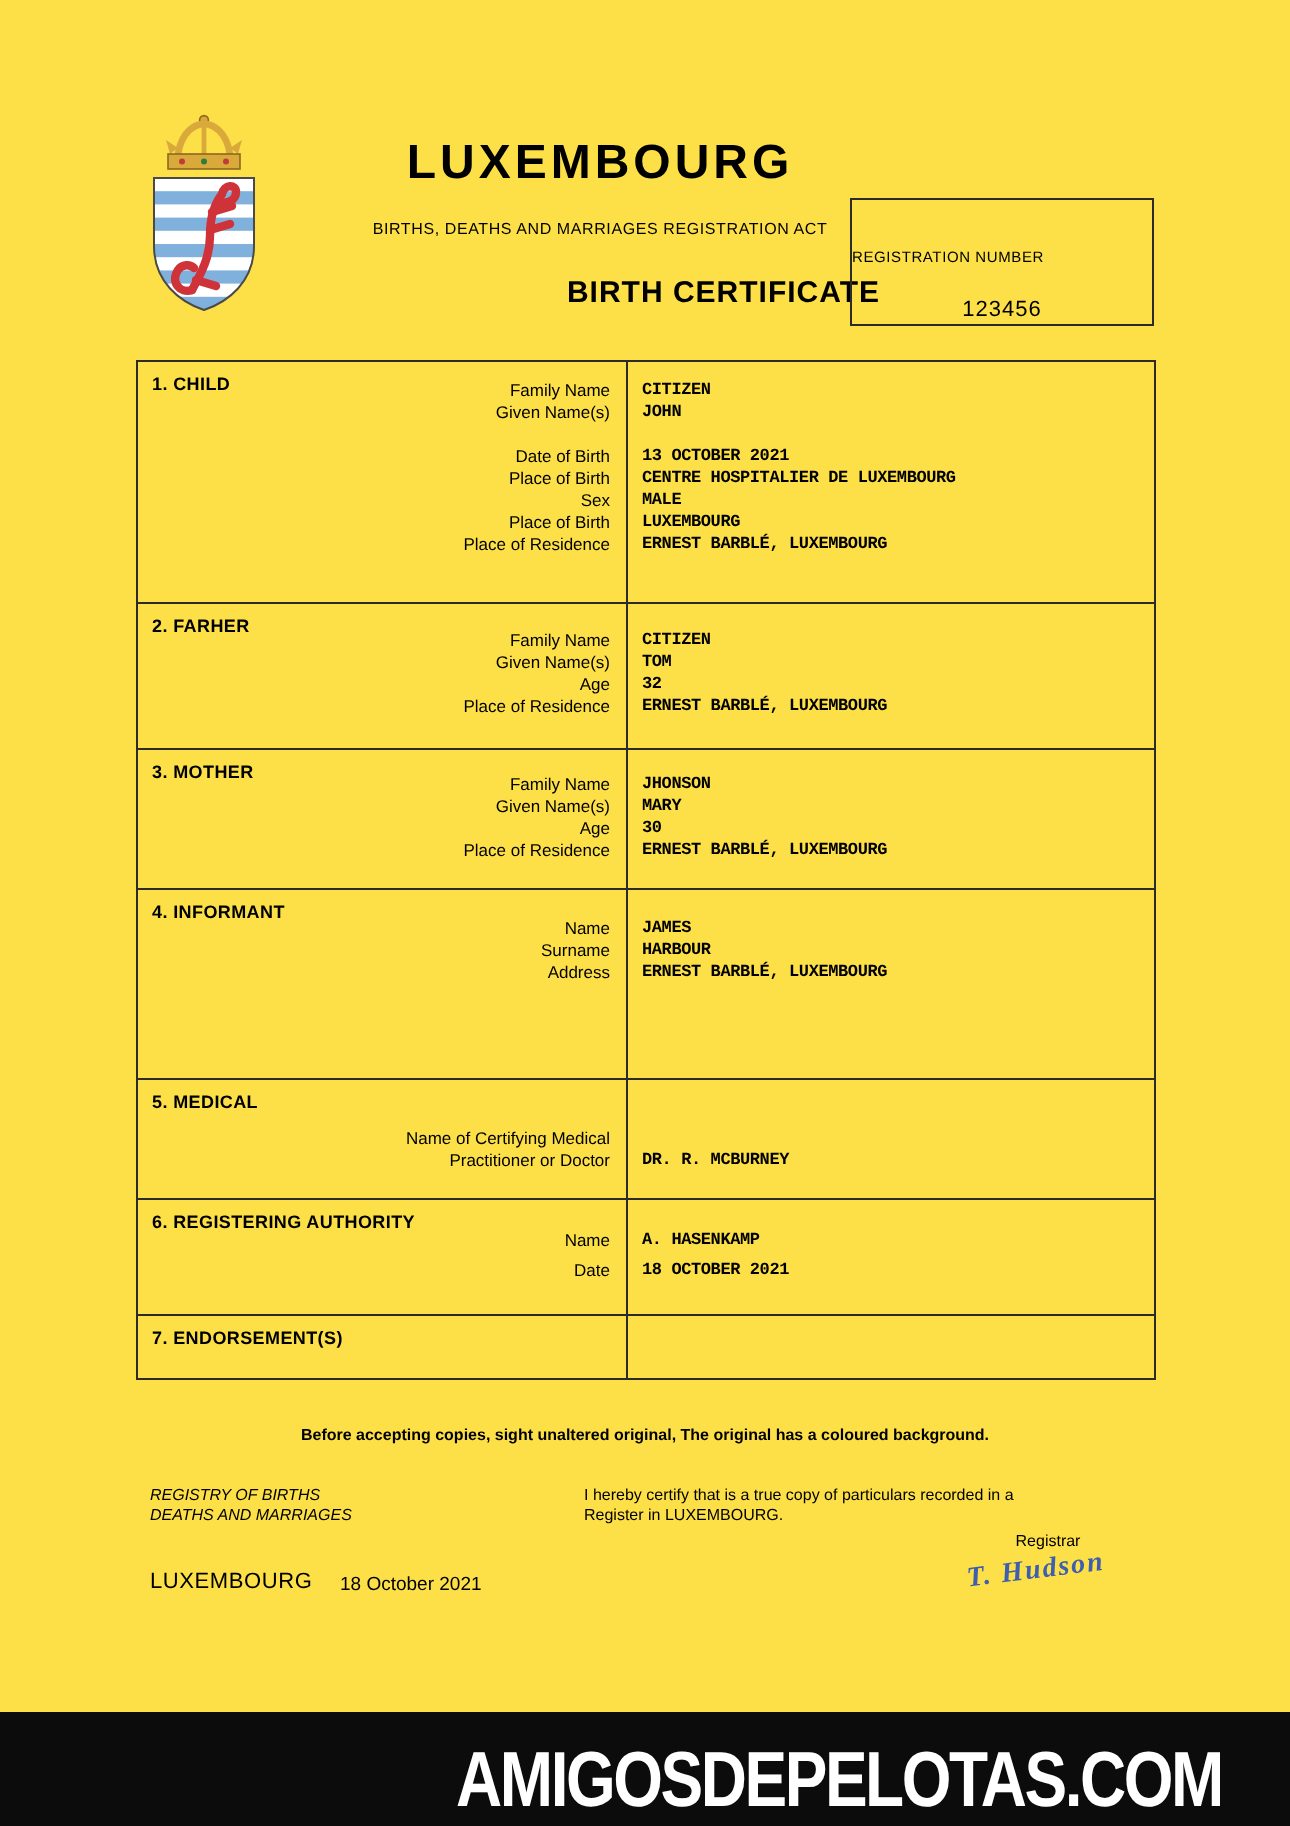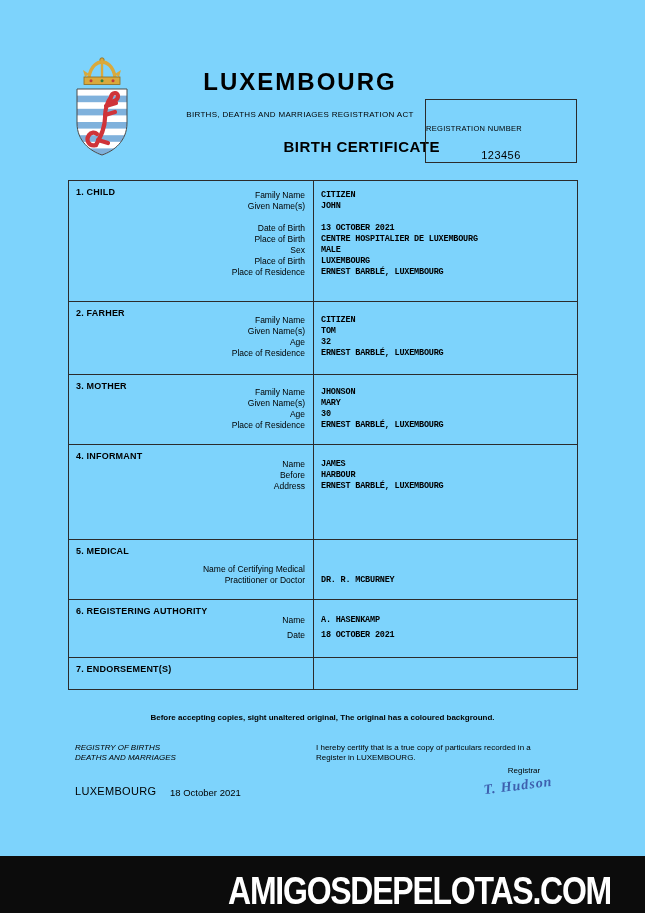--- a/index.html
+++ b/index.html
@@ -1,18 +1,18 @@
 <!DOCTYPE html>
 <html><head>
 <meta charset="utf-8">
 <style>
   * { margin:0; padding:0; box-sizing:border-box; }
   html,body { background:#ffffff; }
   body { font-family:"Liberation Sans", sans-serif; color:#000; }
-  .page { position:relative; width:645px; height:913px; background:#7dd3fc; overflow:hidden; margin:0 auto; }
+  .page { position:relative; width:645px; height:913px; background:#fde047; overflow:hidden; margin:0 auto; }
   .abs { position:absolute; }
 
   
   .coat { left:70px; top:55px; }
   .hdr-title { left:160px; top:68px; width:280px; text-align:center; font-size:24px; font-weight:bold; letter-spacing:2px; }
   .hdr-act { left:130px; top:110px; width:340px; text-align:center; font-size:8px; letter-spacing:0.3px; }
   .hdr-cert { left:160px; top:138px; width:280px; text-align:right; font-size:15px; font-weight:bold; letter-spacing:0.5px; }
   .regbox { left:425px; top:99px; width:152px; height:64px; border:1px solid #2b2b2b; }
   .regbox .rlbl { margin-top:24px; text-align:left; font-size:7.5px; letter-spacing:0.3px; }
   .regbox .rnum { margin-top:16px; text-align:center; font-size:11px; letter-spacing:0.5px; }
@@ -33,21 +33,21 @@
   .sec2 { height:73px; }  .sec2 .rows { top:13px; }
   .sec3 { height:70px; }  .sec3 .rows { top:12px; }
   .sec4 { height:95px; }  .sec4 .rows { top:14px; }
   .sec5 { height:60px; }  .sec5 .rows { top:24px; }
   .sec6 { height:58px; }  .sec6 .rows { top:15px; } .sec6 .row { margin-bottom:4px; }
   .sec7 { height:34px; }
 
   
   .notice { left:40px; top:713px; width:565px; text-align:center; font-size:8px; font-weight:bold; }
   .registry { left:75px; top:743px; font-size:8px; line-height:10px; white-space:pre-line;font-style:italic; }
-  .certify { left:316px; top:743px; width:255px; font-size:8px; line-height:10px; white-space:pre-line; }
+  .certify { left:292px; top:743px; width:255px; font-size:8px; line-height:10px; white-space:pre-line; }
   .registrar { left:469px; top:766px; width:110px; text-align:center; font-size:8px; }
   .signature { left:458px; top:778px; width:120px; text-align:center; transform:rotate(-7deg); color:#3d5fae; font-family:"Liberation Serif", serif; font-style:italic; font-weight:bold; font-size:14px; letter-spacing:1px; }
   .place { left:75px; top:785px; font-size:11px; letter-spacing:0.3px; }
   .date { left:170px; top:787px; font-size:9.5px; }
 
   
   .banner { left:0; right:0; top:856px; bottom:0; background:#0c0c0c; display:flex; align-items:flex-end; justify-content:flex-end; padding-right:34px; }
   .banner-text { color:#ffffff; font-weight:bold; font-size:39px; letter-spacing:-1.5px; transform:scaleX(0.82); transform-origin:right center; white-space:nowrap; }
 </style>
 </head>
@@ -184,21 +184,21 @@
     </div>
 
     <div class="sec sec4">
       <div class="sec-title">4. INFORMANT</div>
       <div class="rows">
         <div class="row">
           <div class="lbl">Name</div>
           <div class="val">JAMES</div>
         </div>
         <div class="row">
-          <div class="lbl">Before</div>
+          <div class="lbl">Surname</div>
           <div class="val">HARBOUR</div>
         </div>
         <div class="row">
           <div class="lbl">Address</div>
           <div class="val">ERNEST BARBLÉ, LUXEMBOURG</div>
         </div>
         <div class="sp14"></div>
       </div>
     </div>
 

